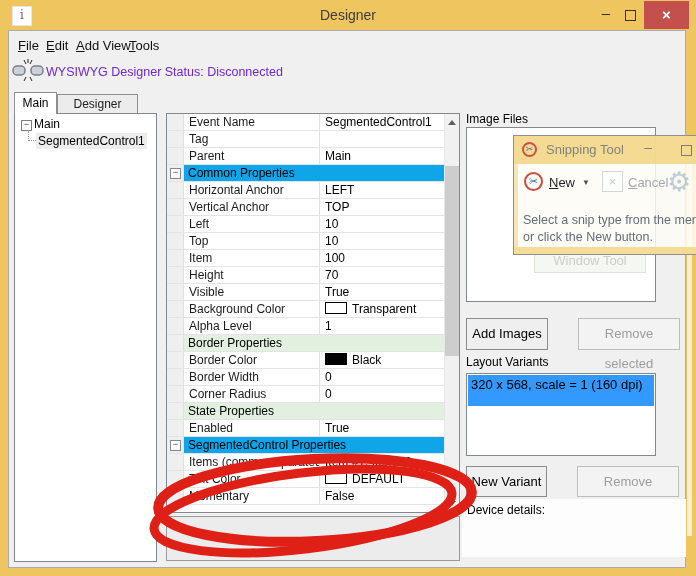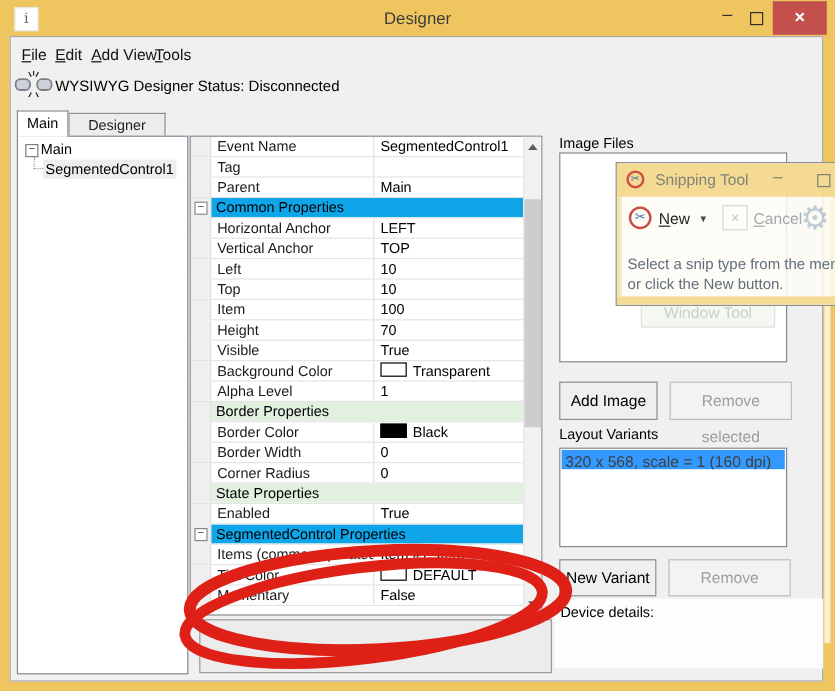--- a/index.html
+++ b/index.html
@@ -15,38 +15,38 @@
   #btn-min{left:594px;top:2px;width:24px;height:26px;text-align:center;line-height:22px;color:#33302a;font-size:15px;cursor:default;}
   #btn-max{left:618px;top:2px;width:24px;height:26px;cursor:default;}
   #btn-max .sq{position:absolute;left:7px;top:8px;width:9px;height:9px;border:1px solid #33302a;}
   #btn-close{left:644px;top:1px;width:45px;height:28px;background:#c4504e;color:#fff;
     text-align:center;line-height:27px;font-size:15px;font-weight:bold;}
 
   #client{left:8px;top:30px;width:678px;height:538px;background:#f0f0f0;border:1px solid #ababab;box-sizing:border-box;}
 
   
   .menu-item{top:36px;font-size:13px;color:#111;padding:2px 4px;}
-  #status-text{left:46px;top:65px;font-size:12.5px;color:#000000;}
+  #status-text{left:46px;top:65px;font-size:12.5px;color:#6d28d9;}
 
   
   .tab{box-sizing:border-box;border:1px solid #8f8f8f;border-bottom:none;font-size:12px;text-align:center;}
   #tab-main{left:14px;top:92px;width:43px;height:22px;background:#fff;z-index:2;line-height:20px;}
   #tab-scripts{left:57px;top:94px;width:81px;height:20px;background:#ececec;line-height:18px;color:#222;}
 
   
   #tree{left:14px;top:113px;width:143px;height:449px;background:#fff;border:1px solid #808890;box-sizing:border-box;}
   .tbox{position:absolute;width:9px;height:9px;border:1px solid #7e7e7e;background:#fff;font-size:9px;
     line-height:7px;text-align:center;color:#333;}
   #tree-root-label{position:absolute;left:19px;top:3px;font-size:12px;color:#000;}
   #tree-connector{position:absolute;left:13px;top:17px;width:7px;height:9px;
     border-left:1px dotted #9a9a9a;border-bottom:1px dotted #9a9a9a;}
   #tree-child-label{position:absolute;left:21px;top:19px;font-size:12px;color:#000;background:#ededed;padding:1px 2px;}
 
   
-  #grid{left:158px;top:113px;width:294px;height:400px;background:#fff;border:1px solid #808890;box-sizing:border-box;}
+  #grid{left:166px;top:113px;width:294px;height:400px;background:#fff;border:1px solid #808890;box-sizing:border-box;}
   #pg-rows{position:absolute;left:0;top:0;width:277px;}
   .pg-row{display:flex;height:17px;box-sizing:border-box;border-bottom:1px solid #e4e4e4;overflow:hidden;}
   .pg-margin{width:16px;min-width:16px;background:#efefef;border-right:1px solid #e0e0e0;position:relative;}
   .pg-minus{position:absolute;left:3px;top:3px;width:9px;height:9px;border:1px solid #888;background:#fff;
     font-size:9px;line-height:7px;text-align:center;color:#333;}
   .pg-label{width:136px;min-width:136px;padding-left:5px;font-size:12px;line-height:16px;color:#1b1b1b;
     border-right:1px solid #e0e0e0;white-space:nowrap;overflow:hidden;box-sizing:border-box;}
   .pg-value{flex:1;padding-left:5px;font-size:12px;line-height:16px;color:#000;white-space:nowrap;overflow:hidden;}
   .pg-catlabel{flex:1;padding-left:4px;font-size:12px;line-height:16px;color:#000;}
   .cat-blue .pg-catlabel{background:#0ea5e9;}
@@ -60,25 +60,25 @@
   #sb-down{bottom:6px;border-top:5px solid #5f5f5f;}
   #sb-thumb{position:absolute;left:0;top:52px;width:14px;height:190px;background:#cdcdcd;}
 
   #desc-panel{left:166px;top:516px;width:294px;height:45px;background:#ececec;border:1px solid #9a9a9a;box-sizing:border-box;}
 
   
   .panel-label{font-size:12px;color:#000;}
   .listbox{background:#fff;border:1px solid #808890;box-sizing:border-box;}
   #images-list{left:466px;top:127px;width:190px;height:175px;}
   #variants-list{left:466px;top:373px;width:190px;height:83px;}
-  .variant-item{margin:1px;height:16px;line-height:20px;font-size:13px;padding-left:3px;
-    background:#3399ff;color:#404040;white-space:nowrap;overflow:hidden;}
+  .variant-item{margin:1px;height:31px;line-height:20px;font-size:13px;padding-left:3px;
+    background:#3399ff;color:#000000;white-space:nowrap;overflow:hidden;}
   .btn{position:absolute;box-sizing:border-box;background:#efefef;border:1px solid #8c8c8c;
     font-size:13px;text-align:center;color:#000;font-family:"Liberation Sans",sans-serif;}
-  .btn.disabled{background:#f3f3f3;border-color:#bdbdbd;color:#9d9d9d;}
+  .btn.disabled{background:#f3f3f3;border-color:#bdbdbd;color:#9d9d9d;margin-left:20px;}
   #btn-add-images{left:466px;top:318px;width:82px;height:32px;line-height:30px;}
   #btn-remove-1{left:558px;top:318px;width:102px;height:32px;line-height:30px;}
   #btn-new-variant{left:466px;top:466px;width:81px;height:31px;line-height:29px;}
   #btn-remove-2{left:557px;top:466px;width:102px;height:31px;line-height:29px;}
   #details-panel{left:462px;top:499px;width:224px;height:58px;background:#fdfdfd;}
   #device-details-label{left:467px;top:503px;}
 
   #ghost-snip{left:534px;top:248px;width:112px;height:25px;background:rgba(244,246,242,.9);
     border:1px solid rgba(215,220,212,.8);text-align:center;line-height:23px;font-size:13px;color:#c9d0c9;box-sizing:border-box;}
   #right-strip{left:687px;top:140px;width:5px;height:396px;background:rgba(255,255,255,.72);}
@@ -275,21 +275,21 @@
       <span id="sb-thumb"></span>
       <span class="sb-arrow" id="sb-down"></span>
     </div>
   </div>
   <div class="abs" id="desc-panel"></div>
 
   <span class="abs panel-label" style="left:466px;top:112px">Image Files</span>
   <div class="abs listbox" id="images-list"></div>
   <div class="abs" id="ghost-snip">Window Tool</div>
 
-  <div class="abs btn" id="btn-add-images">Add Image</div>
+  <div class="abs btn" id="btn-add-images">Add Images</div>
   <div class="abs btn disabled" id="btn-remove-1">Remove selected</div>
 
   <span class="abs panel-label" style="left:466px;top:355px">Layout Variants</span>
   <div class="abs listbox" id="variants-list">
       <div class="variant-item">320 x 568, scale = 1 (160 dpi)</div>
     </div>
 
   <div class="abs btn" id="btn-new-variant">New Variant</div>
   <div class="abs btn disabled" id="btn-remove-2">Remove selected</div>
 

